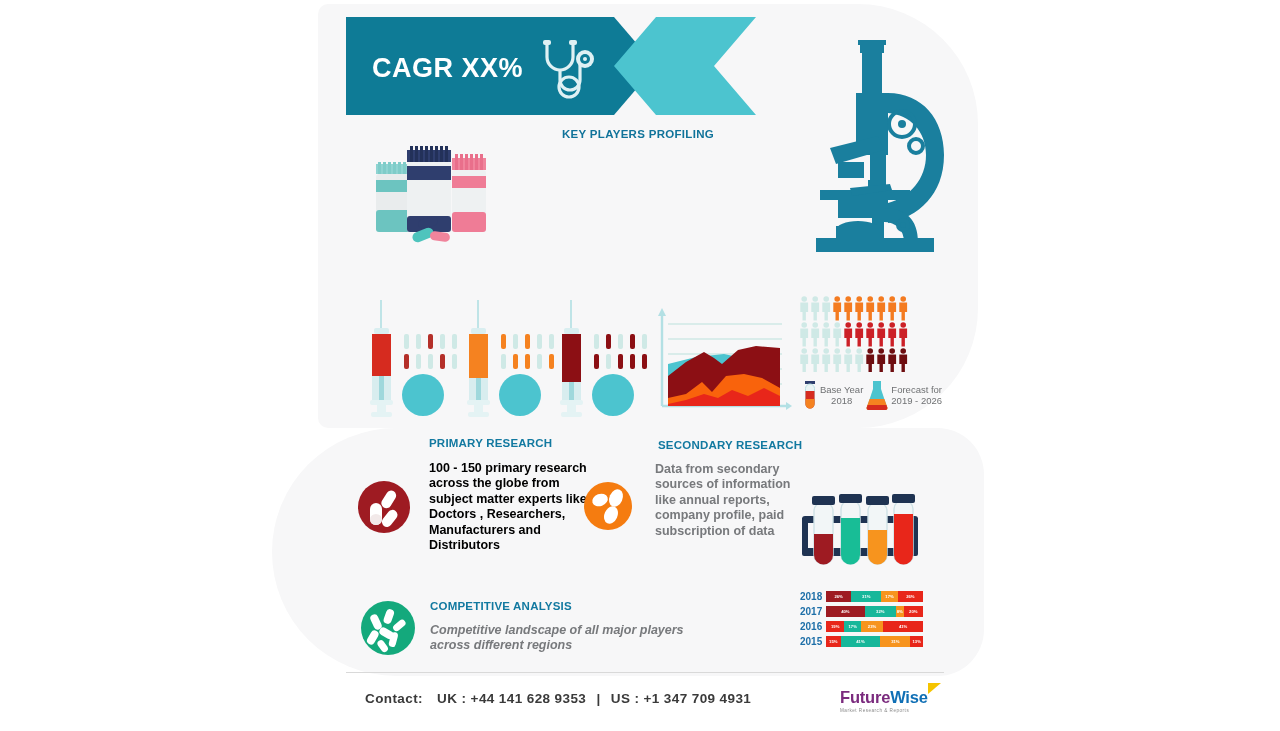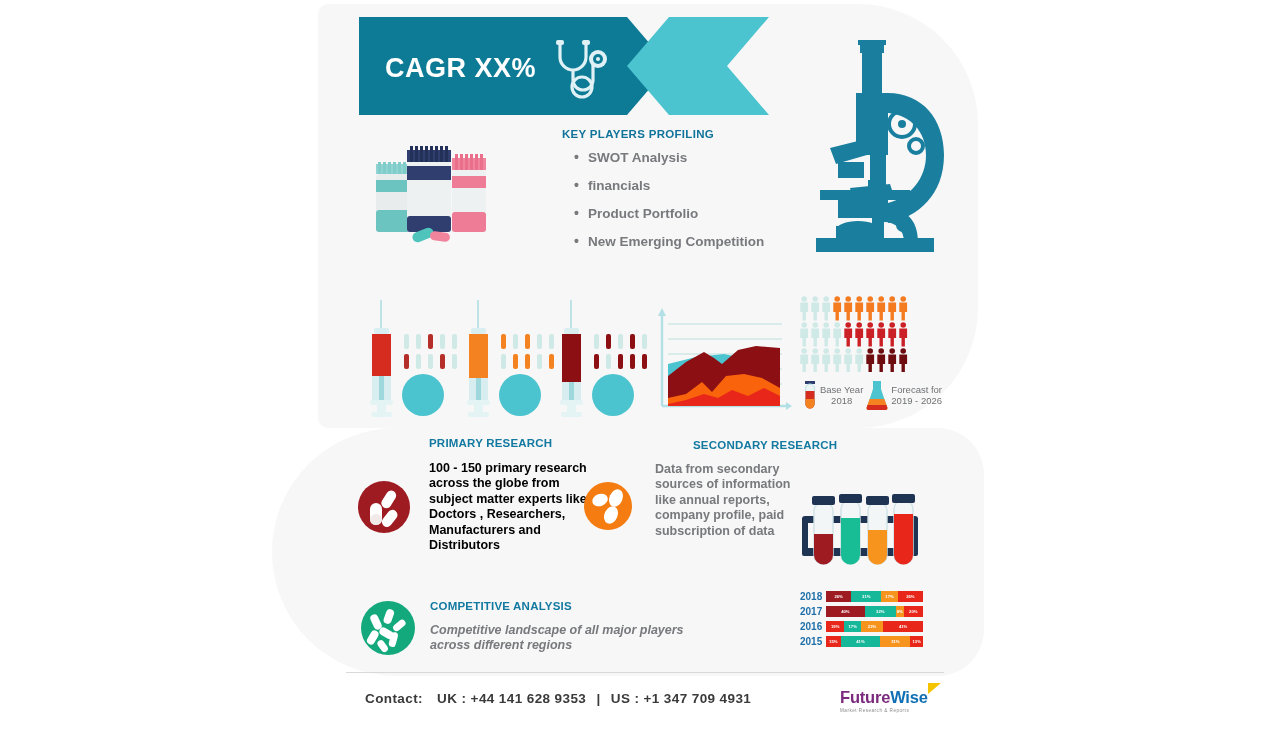--- a/index.html
+++ b/index.html
@@ -7,21 +7,21 @@
   body { font-family:"Liberation Sans", sans-serif; }
 
   .canvas { position:relative; width:1280px; height:731px; background:#fff; }
 
   
   .blob { position:absolute; background:#f7f7f8; border-radius:50% / 40%; }
   .blob-top   { left:318px; top:4px;   width:660px; height:424px; border-radius:10px 120px 120px 10px; }
   .blob-bottom{ left:272px; top:428px; width:712px; height:248px; border-radius:160px 60px 60px 160px; }
 
   
-  .banner { position:absolute; left:359px; top:17px; width:410px; height:98px; }
+  .banner { position:absolute; left:346px; top:17px; width:410px; height:98px; }
   .banner-dark { position:absolute; left:0; top:0; width:268px; height:98px; background:#0e7b96; }
   .banner-arrow-dark { position:absolute; left:268px; top:0; width:0; height:0;
       border-top:49px solid transparent; border-bottom:49px solid transparent; border-left:42px solid #0e7b96; }
   .banner-light { position:absolute; left:268px; top:0; width:142px; height:98px; background:#4cc4cf;
       clip-path: polygon(42px 0, 100% 0, calc(100% - 42px) 50%, 100% 100%, 42px 100%, 0 50%); }
   .cagr-text { position:absolute; left:26px; top:36px; color:#ffffff; font-size:27px; font-weight:bold; letter-spacing:.5px; }
 
   .stetho { position:absolute; left:193px; top:22px; }
 
   
@@ -43,21 +43,21 @@
   .people-panel { position:absolute; left:800px; top:296px; }
 
   .legend { position:absolute; left:802px; top:380px; display:flex; align-items:center; gap:2px; }
   .legend .lab { color:#6f7173; font-size:9.5px; line-height:11px; text-align:center; font-weight:normal; }
 
   
   .pr-title { position:absolute; left:429px; top:437px; color:#1279a0; font-size:11.5px; font-weight:bold; letter-spacing:.2px; }
   .pr-body  { position:absolute; left:429px; top:461px; width:175px; color:#000000; font-size:12.5px; font-weight:bold; line-height:15.4px; }
   .pr-icon  { position:absolute; left:358px; top:481px; }
 
-  .sr-title { position:absolute; left:693px; top:439px; color:#1279a0; font-size:11.5px; font-weight:bold; letter-spacing:.2px; }
+  .sr-title { position:absolute; left:658px; top:439px; color:#1279a0; font-size:11.5px; font-weight:bold; letter-spacing:.2px; }
   .sr-body  { position:absolute; left:655px; top:462px; width:150px; color:#77797c; font-size:12.5px; font-weight:bold; line-height:15.4px; }
   .sr-icon  { position:absolute; left:584px; top:482px; }
 
   .ca-title { position:absolute; left:430px; top:600px; color:#1279a0; font-size:11.5px; font-weight:bold; letter-spacing:.2px; }
   .ca-body  { position:absolute; left:430px; top:623px; width:290px; color:#77797c; font-size:12.5px; font-weight:bold; line-height:15.4px;font-style:italic; }
   .ca-icon  { position:absolute; left:360px; top:600px; }
 
   .tubes { position:absolute; left:798px; top:492px; }
 
   
@@ -98,26 +98,20 @@
       <rect x="30" y="1" width="8" height="5" rx="2" fill="#dff1f4"></rect>
       <path d="M21 31 v10 a10 10 0 0 0 20 0 V24" fill="none" stroke="#dff1f4" stroke-width="3.2"></path>
       <circle cx="30" cy="48" r="10" fill="none" stroke="#dff1f4" stroke-width="3.2"></circle>
       <circle cx="46" cy="20" r="9" fill="#dff1f4"></circle>
       <circle cx="46" cy="20" r="5" fill="#0e7b96"></circle>
       <circle cx="46" cy="20" r="2" fill="#dff1f4"></circle>
     </svg>
   </div>
 
   <div class="kp-title">KEY PLAYERS PROFILING</div>
-  <ul class="kp-list">
-    <li>SWOT Analysis</li>
-    <li>financials</li>
-    <li>Product Portfolio</li>
-    <li>New Emerging Competition</li>
-  </ul>
 
   <svg class="bottles" width="116" height="110" viewBox="0 0 116 110">
     <rect x="2" y="24" width="34" height="10" fill="#8fd4d2"></rect>
     <g fill="#7fccc9">
         <rect x="4" y="22" width="3" height="12"></rect>
         <rect x="9" y="22" width="3" height="12"></rect>
         <rect x="14" y="22" width="3" height="12"></rect>
         <rect x="19" y="22" width="3" height="12"></rect>
         <rect x="24" y="22" width="3" height="12"></rect>
         <rect x="29" y="22" width="3" height="12"></rect>

